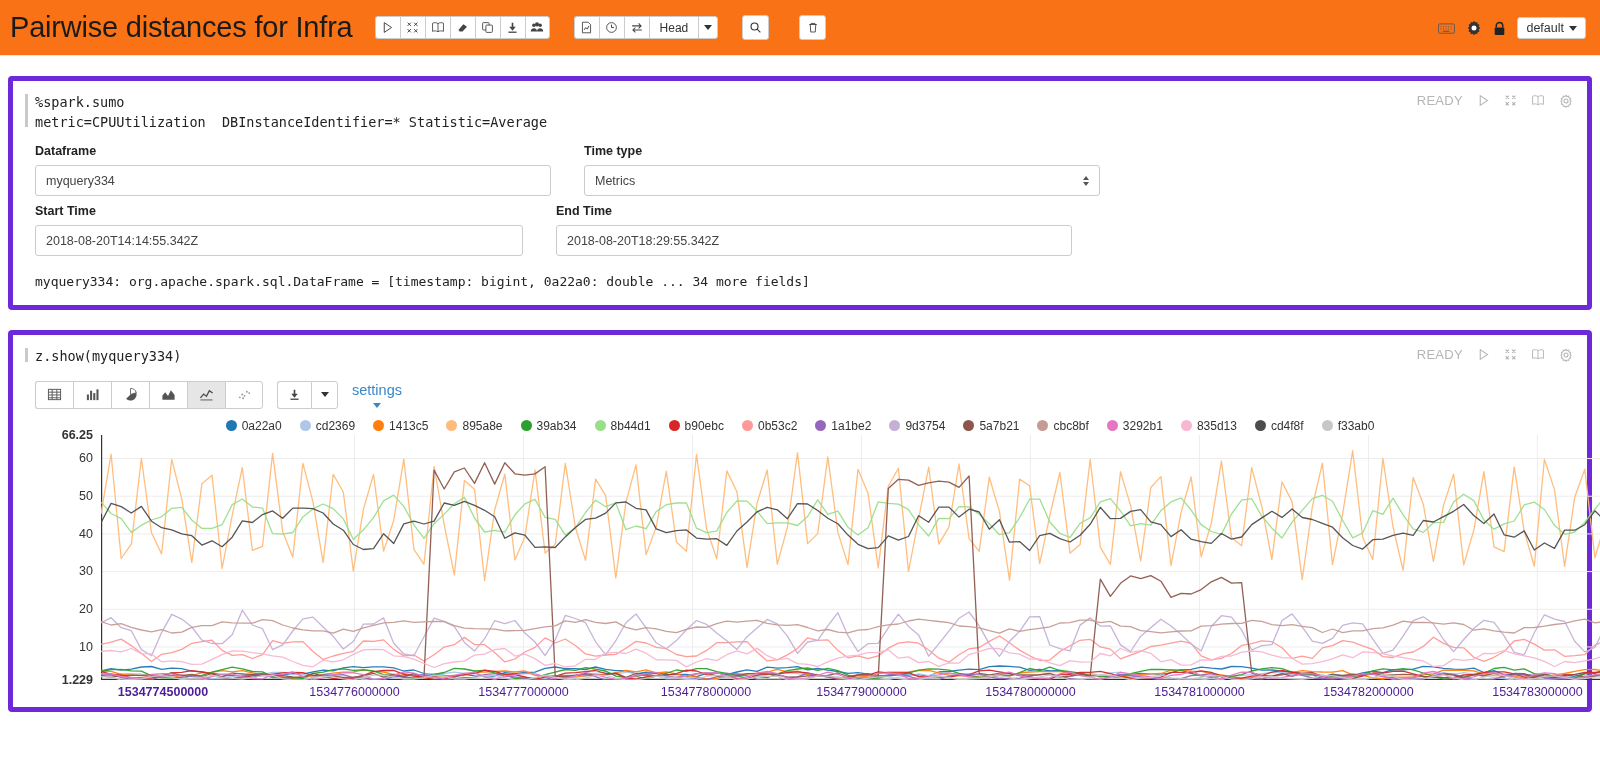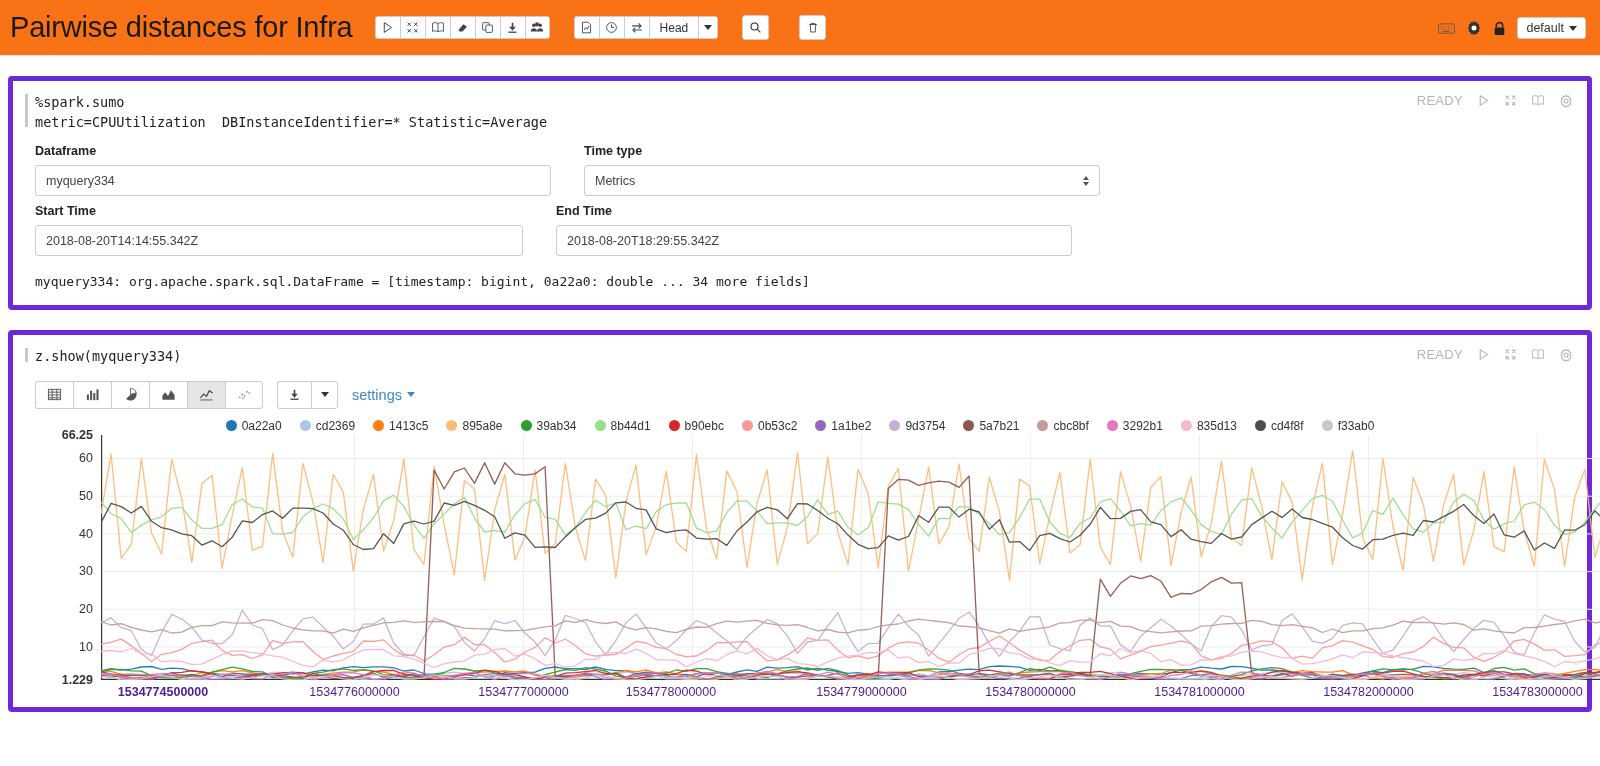--- a/index.html
+++ b/index.html
@@ -165,21 +165,21 @@
     cursor: pointer; border-radius: 3px 0 0 3px; border-right: none;
   }
   .dl-caret {
     width: 27px; height: 28px;
     border: 1px solid #ccc; background: #fff;
     display: flex; align-items: center; justify-content: center;
     cursor: pointer; border-radius: 0 3px 3px 0;
   }
   .settings-link {
     color: #3a87c8; font-size: 14.5px; cursor: pointer;
-    display: flex; align-items: center; gap: 5px;
+    display: flex; align-items: center; gap: 5px; flex-direction: column;
   }
   .caret-blue {
     width: 0; height: 0;
     border-left: 4px solid transparent;
     border-right: 4px solid transparent;
     border-top: 5px solid #3a87c8;
   }
   
   .legend {
     display: flex; align-items: center; justify-content: center;
@@ -581,21 +581,21 @@
         <path d="M0.0 186.6 L10.1 190.0 L20.2 188.6 L30.3 192.3 L40.4 195.0 L50.5 196.8 L60.6 194.6 L70.7 198.0 L80.8 197.1 L90.8 192.4 L100.9 190.7 L111.0 190.7 L121.1 186.8 L131.2 187.9 L141.3 188.2 L151.4 188.2 L161.5 184.6 L171.6 185.7 L181.7 190.0 L191.8 193.0 L201.9 194.8 L212.0 195.8 L222.1 195.8 L232.2 198.2 L242.3 194.1 L252.3 196.3 L262.4 192.8 L272.5 190.3 L282.6 187.9 L292.7 187.4 L302.8 185.9 L312.9 187.3 L323.0 186.8 L333.1 186.5 L343.2 186.6 L353.3 190.6 L363.4 193.2 L373.5 193.7 L383.6 193.9 L393.7 194.2 L403.8 195.8 L413.9 195.7 L423.9 195.3 L434.0 193.6 L444.1 191.8 L454.2 190.8 L464.3 185.8 L474.4 187.3 L484.5 184.6 L494.6 187.4 L504.7 188.5 L514.8 186.9 L524.9 192.4 L535.0 194.9 L545.1 192.6 L555.2 193.8 L565.3 196.3 L575.4 197.7 L585.4 194.3 L595.5 192.0 L605.6 192.3 L615.7 188.6 L625.8 186.2 L635.9 187.1 L646.0 186.1 L656.1 185.4 L666.2 188.4 L676.3 189.9 L686.4 190.3 L696.5 189.7 L706.6 192.5 L716.7 195.8 L726.8 194.5 L736.9 197.1 L747.0 197.9 L757.0 195.1 L767.1 194.5 L777.2 191.6 L787.3 189.9 L797.4 189.0 L807.5 186.0 L817.6 184.2 L827.7 185.4 L837.8 186.5 L847.9 187.7 L858.0 191.0 L868.1 191.6 L878.2 192.9 L888.3 195.7 L898.4 198.2 L908.5 193.8 L918.6 196.4 L928.6 194.6 L938.7 193.3 L948.8 191.9 L958.9 188.0 L969.0 187.6 L979.1 185.2 L989.2 185.2 L999.3 187.7 L1009.4 186.3 L1019.5 191.1 L1029.6 191.6 L1039.7 195.6 L1049.8 196.7 L1059.9 197.8 L1070.0 196.9 L1080.1 196.0 L1090.1 195.8 L1100.2 191.1 L1110.3 190.7 L1120.4 189.2 L1130.5 188.5 L1140.6 188.3 L1150.7 185.3 L1160.8 186.3 L1170.9 189.6 L1181.0 190.7 L1191.1 189.7 L1201.2 191.3 L1211.3 192.7 L1221.4 197.5 L1231.5 194.0 L1241.6 197.6 L1251.7 195.9 L1261.7 195.9 L1271.8 193.7 L1281.9 192.8 L1292.0 190.1 L1302.1 186.1 L1312.2 187.5 L1322.3 187.3 L1332.4 187.9 L1342.5 189.1 L1352.6 187.9 L1362.7 189.5 L1372.8 195.2 L1382.9 193.8 L1393.0 195.8 L1403.1 197.1 L1413.2 198.0 L1423.2 192.6 L1433.3 192.5 L1443.4 191.2 L1453.5 189.5 L1463.6 188.4 L1473.7 185.9 L1483.8 184.2 L1493.9 187.9 L1504.0 186.6" fill="none" stroke="#c49c94" stroke-width="1.3" stroke-linejoin="round" opacity="0.95"></path>
         <path d="M0.0 238.9 L10.1 238.6 L20.2 241.9 L30.3 242.4 L40.4 243.8 L50.5 239.4 L60.6 238.7 L70.7 238.8 L80.8 241.4 L90.8 244.2 L100.9 244.2 L111.0 241.5 L121.1 239.2 L131.2 238.8 L141.3 242.1 L151.4 243.5 L161.5 243.9 L171.6 239.7 L181.7 239.4 L191.8 237.0 L201.9 241.7 L212.0 244.8 L222.1 242.8 L232.2 239.9 L242.3 237.7 L252.3 237.8 L262.4 239.6 L272.5 244.7 L282.6 243.1 L292.7 240.6 L302.8 236.8 L312.9 238.1 L323.0 241.4 L333.1 242.7 L343.2 243.0 L353.3 240.3 L363.4 238.5 L373.5 237.3 L383.6 241.8 L393.7 244.4 L403.8 241.4 L413.9 239.8 L423.9 238.4 L434.0 238.8 L444.1 241.7 L454.2 243.7 L464.3 243.1 L474.4 240.9 L484.5 237.4 L494.6 239.6 L504.7 242.3 L514.8 244.3 L524.9 243.0 L535.0 241.0 L545.1 238.6 L555.2 237.4 L565.3 242.3 L575.4 242.5 L585.4 241.1 L595.5 238.8 L605.6 238.0 L615.7 237.6 L625.8 241.0 L635.9 243.1 L646.0 242.9 L656.1 238.1 L666.2 236.5 L676.3 238.6 L686.4 242.8 L696.5 244.5 L706.6 243.0 L716.7 240.3 L726.8 237.2 L736.9 239.4 L747.0 243.0 L757.0 242.3 L767.1 243.0 L777.2 238.3 L787.3 237.8 L797.4 239.1 L807.5 243.3 L817.6 242.8 L827.7 241.7 L837.8 239.8 L847.9 237.8 L858.0 239.6 L868.1 242.0 L878.2 242.7 L888.3 242.9 L898.4 238.8 L908.5 237.2 L918.6 240.3 L928.6 243.1 L938.7 243.5 L948.8 242.8 L958.9 238.8 L969.0 237.1 L979.1 240.7 L989.2 242.1 L999.3 244.3 L1009.4 242.0 L1019.5 237.3 L1029.6 238.8 L1039.7 240.7 L1049.8 241.8 L1059.9 243.6 L1070.0 240.3 L1080.1 239.5 L1090.1 236.2 L1100.2 240.7 L1110.3 241.6 L1120.4 244.0 L1130.5 240.2 L1140.6 237.2 L1150.7 237.4 L1160.8 241.1 L1170.9 243.3 L1181.0 242.4 L1191.1 240.8 L1201.2 238.7 L1211.3 238.7 L1221.4 240.8 L1231.5 243.0 L1241.6 242.1 L1251.7 241.1 L1261.7 238.9 L1271.8 239.1 L1281.9 241.3 L1292.0 244.3 L1302.1 243.9 L1312.2 242.4 L1322.3 238.2 L1332.4 236.5 L1342.5 239.3 L1352.6 243.9 L1362.7 243.3 L1372.8 241.8 L1382.9 238.6 L1393.0 237.8 L1403.1 239.5 L1413.2 242.2 L1423.2 244.7 L1433.3 239.6 L1443.4 237.9 L1453.5 238.7 L1463.6 241.8 L1473.7 244.4 L1483.8 241.8 L1493.9 239.7 L1504.0 239.2" fill="none" stroke="#e377c2" stroke-width="1.3" stroke-linejoin="round" opacity="0.95"></path>
         <path d="M0.0 216.5 L10.1 215.5 L20.2 216.8 L30.3 213.5 L40.4 218.7 L50.5 218.9 L60.6 226.8 L70.7 225.9 L80.8 226.6 L90.8 229.3 L100.9 229.2 L111.0 224.3 L121.1 219.6 L131.2 215.9 L141.3 216.1 L151.4 217.6 L161.5 218.8 L171.6 220.9 L181.7 222.2 L191.8 226.5 L201.9 230.4 L212.0 231.8 L222.1 225.3 L232.2 226.9 L242.3 224.8 L252.3 219.4 L262.4 214.8 L272.5 214.4 L282.6 214.7 L292.7 220.8 L302.8 221.6 L312.9 224.1 L323.0 228.5 L333.1 232.5 L343.2 228.7 L353.3 227.0 L363.4 226.1 L373.5 220.1 L383.6 219.1 L393.7 214.6 L403.8 213.5 L413.9 221.1 L423.9 219.2 L434.0 223.6 L444.1 230.4 L454.2 228.5 L464.3 232.0 L474.4 230.8 L484.5 224.3 L494.6 224.3 L504.7 218.1 L514.8 217.3 L524.9 218.5 L535.0 214.1 L545.1 218.2 L555.2 224.8 L565.3 224.9 L575.4 225.4 L585.4 231.9 L595.5 227.0 L605.6 223.7 L615.7 225.6 L625.8 219.7 L635.9 215.8 L646.0 218.9 L656.1 213.4 L666.2 220.7 L676.3 224.8 L686.4 223.4 L696.5 228.6 L706.6 229.4 L716.7 231.5 L726.8 226.8 L736.9 223.2 L747.0 221.2 L757.0 220.1 L767.1 217.7 L777.2 217.5 L787.3 214.8 L797.4 223.2 L807.5 221.9 L817.6 227.6 L827.7 226.5 L837.8 231.4 L847.9 227.9 L858.0 228.1 L868.1 219.6 L878.2 216.7 L888.3 213.4 L898.4 213.7 L908.5 217.8 L918.6 219.1 L928.6 224.1 L938.7 223.9 L948.8 227.9 L958.9 230.7 L969.0 225.7 L979.1 227.1 L989.2 226.9 L999.3 218.5 L1009.4 220.8 L1019.5 213.5 L1029.6 217.4 L1039.7 215.7 L1049.8 218.3 L1059.9 226.8 L1070.0 224.6 L1080.1 230.1 L1090.1 229.8 L1100.2 224.8 L1110.3 225.1 L1120.4 221.4 L1130.5 221.0 L1140.6 217.1 L1150.7 216.0 L1160.8 216.9 L1170.9 220.2 L1181.0 222.6 L1191.1 223.2 L1201.2 229.1 L1211.3 228.7 L1221.4 226.6 L1231.5 223.9 L1241.6 219.9 L1251.7 222.7 L1261.7 216.9 L1271.8 217.6 L1281.9 218.6 L1292.0 221.0 L1302.1 222.6 L1312.2 224.4 L1322.3 226.0 L1332.4 231.5 L1342.5 230.6 L1352.6 224.1 L1362.7 225.3 L1372.8 224.2 L1382.9 218.4 L1393.0 218.6 L1403.1 215.5 L1413.2 218.8 L1423.2 220.9 L1433.3 222.8 L1443.4 226.4 L1453.5 231.5 L1463.6 226.5 L1473.7 227.6 L1483.8 225.9 L1493.9 223.9 L1504.0 220.4" fill="none" stroke="#f7b6d2" stroke-width="1.3" stroke-linejoin="round" opacity="0.95"></path>
         <path d="M0.0 87.6 L10.1 68.4 L20.2 71.6 L30.3 78.0 L40.4 71.4 L50.5 86.2 L60.6 92.7 L70.7 94.8 L80.8 98.8 L90.8 100.7 L100.9 110.1 L111.0 105.8 L121.1 111.7 L131.2 102.2 L141.3 85.9 L151.4 87.5 L161.5 79.6 L171.6 75.9 L181.7 83.3 L191.8 73.1 L201.9 73.2 L212.0 73.6 L222.1 78.0 L232.2 89.0 L242.3 95.2 L252.3 109.5 L262.4 114.5 L272.5 113.6 L282.6 98.7 L292.7 108.5 L302.8 88.9 L312.9 86.1 L323.0 89.0 L333.1 86.1 L343.2 68.0 L353.3 70.3 L363.4 66.4 L373.5 70.4 L383.6 75.3 L393.7 81.7 L403.8 103.3 L413.9 97.9 L423.9 100.2 L434.0 112.4 L444.1 111.9 L454.2 112.5 L464.3 101.9 L474.4 92.6 L484.5 84.4 L494.6 83.2 L504.7 78.1 L514.8 67.9 L524.9 67.0 L535.0 73.3 L545.1 74.9 L555.2 93.9 L565.3 97.6 L575.4 95.6 L585.4 94.9 L595.5 103.1 L605.6 104.1 L615.7 103.7 L625.8 110.4 L635.9 96.0 L646.0 87.0 L656.1 76.8 L666.2 72.4 L676.3 74.8 L686.4 83.7 L696.5 68.6 L706.6 69.0 L716.7 75.5 L726.8 83.3 L736.9 88.8 L747.0 100.1 L757.0 109.3 L767.1 113.6 L777.2 112.7 L787.3 100.8 L797.4 105.1 L807.5 101.5 L817.6 80.7 L827.7 87.2 L837.8 72.1 L847.9 72.1 L858.0 82.1 L868.1 74.2 L878.2 77.0 L888.3 94.2 L898.4 84.8 L908.5 107.2 L918.6 106.6 L928.6 115.5 L938.7 100.6 L948.8 98.3 L958.9 103.6 L969.0 107.0 L979.1 100.2 L989.2 89.3 L999.3 72.3 L1009.4 83.7 L1019.5 83.4 L1029.6 76.4 L1039.7 74.7 L1049.8 86.9 L1059.9 89.6 L1070.0 101.6 L1080.1 94.7 L1090.1 104.2 L1100.2 106.6 L1110.3 108.4 L1120.4 98.5 L1130.5 104.1 L1140.6 102.0 L1150.7 89.6 L1160.8 82.9 L1170.9 76.3 L1181.0 82.4 L1191.1 73.9 L1201.2 82.5 L1211.3 84.5 L1221.4 88.3 L1231.5 92.2 L1241.6 102.7 L1251.7 110.5 L1261.7 114.1 L1271.8 104.7 L1281.9 104.1 L1292.0 100.4 L1302.1 98.1 L1312.2 100.4 L1322.3 85.5 L1332.4 87.0 L1342.5 81.6 L1352.6 76.3 L1362.7 69.5 L1372.8 80.5 L1382.9 88.5 L1393.0 79.0 L1403.1 99.8 L1413.2 102.2 L1423.2 95.9 L1433.3 115.0 L1443.4 108.0 L1453.5 113.4 L1463.6 95.1 L1473.7 95.2 L1483.8 89.7 L1493.9 75.8 L1504.0 85.7" fill="none" stroke="#4d4d4d" stroke-width="1.3" stroke-linejoin="round" opacity="0.95"></path>
         <path d="M0.0 241.6 L10.1 242.0 L20.2 245.0 L30.3 244.4 L40.4 243.8 L50.5 241.6 L60.6 240.5 L70.7 242.4 L80.8 244.3 L90.8 243.7 L100.9 242.2 L111.0 240.3 L121.1 242.3 L131.2 243.3 L141.3 244.1 L151.4 242.7 L161.5 240.7 L171.6 240.3 L181.7 243.8 L191.8 245.0 L201.9 245.0 L212.0 242.5 L222.1 241.3 L232.2 241.8 L242.3 243.9 L252.3 245.0 L262.4 242.7 L272.5 240.2 L282.6 240.1 L292.7 242.2 L302.8 244.2 L312.9 244.1 L323.0 242.7 L333.1 240.1 L343.2 241.1 L353.3 244.0 L363.4 244.2 L373.5 242.6 L383.6 240.6 L393.7 240.4 L403.8 243.1 L413.9 245.0 L423.9 245.0 L434.0 242.9 L444.1 240.1 L454.2 242.4 L464.3 244.5 L474.4 245.0 L484.5 243.0 L494.6 240.3 L504.7 240.4 L514.8 243.1 L524.9 245.0 L535.0 244.9 L545.1 243.3 L555.2 241.2 L565.3 241.9 L575.4 243.0 L585.4 244.3 L595.5 244.4 L605.6 241.1 L615.7 240.4 L625.8 241.4 L635.9 245.0 L646.0 244.1 L656.1 241.7 L666.2 241.3 L676.3 241.4 L686.4 244.8 L696.5 244.8 L706.6 244.0 L716.7 241.2 L726.8 241.1 L736.9 242.5 L747.0 244.3 L757.0 245.0 L767.1 243.2 L777.2 241.9 L787.3 241.8 L797.4 243.7 L807.5 245.0 L817.6 245.0 L827.7 242.3 L837.8 241.0 L847.9 242.6 L858.0 244.7 L868.1 244.2 L878.2 243.5 L888.3 241.9 L898.4 240.3 L908.5 242.5 L918.6 245.0 L928.6 243.1 L938.7 241.8 L948.8 240.1 L958.9 241.6 L969.0 245.0 L979.1 244.9 L989.2 242.6 L999.3 240.0 L1009.4 240.2 L1019.5 242.4 L1029.6 244.9 L1039.7 243.0 L1049.8 242.5 L1059.9 239.9 L1070.0 242.9 L1080.1 243.4 L1090.1 243.9 L1100.2 242.4 L1110.3 240.3 L1120.4 241.2 L1130.5 244.2 L1140.6 245.0 L1150.7 243.9 L1160.8 241.9 L1170.9 241.5 L1181.0 243.0 L1191.1 243.9 L1201.2 244.3 L1211.3 243.0 L1221.4 240.3 L1231.5 240.7 L1241.6 242.5 L1251.7 244.1 L1261.7 245.0 L1271.8 242.6 L1281.9 239.8 L1292.0 241.4 L1302.1 244.6 L1312.2 244.3 L1322.3 243.9 L1332.4 241.5 L1342.5 239.9 L1352.6 242.6 L1362.7 245.0 L1372.8 245.0 L1382.9 242.0 L1393.0 239.6 L1403.1 240.9 L1413.2 243.4 L1423.2 245.0 L1433.3 243.6 L1443.4 241.4 L1453.5 240.8 L1463.6 242.7 L1473.7 244.4 L1483.8 243.5 L1493.9 242.1 L1504.0 240.6" fill="none" stroke="#c7c7c7" stroke-width="1.3" stroke-linejoin="round" opacity="0.95"></path>
       </svg>
     <div class="x-axis-labels" id="xaxis">
         <div class="x-tick" style="left: 142px;">1534774500000</div>
         <div class="x-tick plain" style="left: 333.483px;">1534776000000</div>
         <div class="x-tick plain" style="left: 502.472px;">1534777000000</div>
-        <div class="x-tick plain" style="left: 650px;">1534778000000</div>
+        <div class="x-tick plain" style="left: 685px;">1534778000000</div>
         <div class="x-tick plain" style="left: 840.449px;">1534779000000</div>
         <div class="x-tick plain" style="left: 1009.44px;">1534780000000</div>
         <div class="x-tick plain" style="left: 1178.43px;">1534781000000</div>
         <div class="x-tick plain" style="left: 1347.42px;">1534782000000</div>
         <div class="x-tick plain" style="left: 1516.4px;">1534783000000</div>
       </div>
   </div>
 </div>
 
 </body></html>

